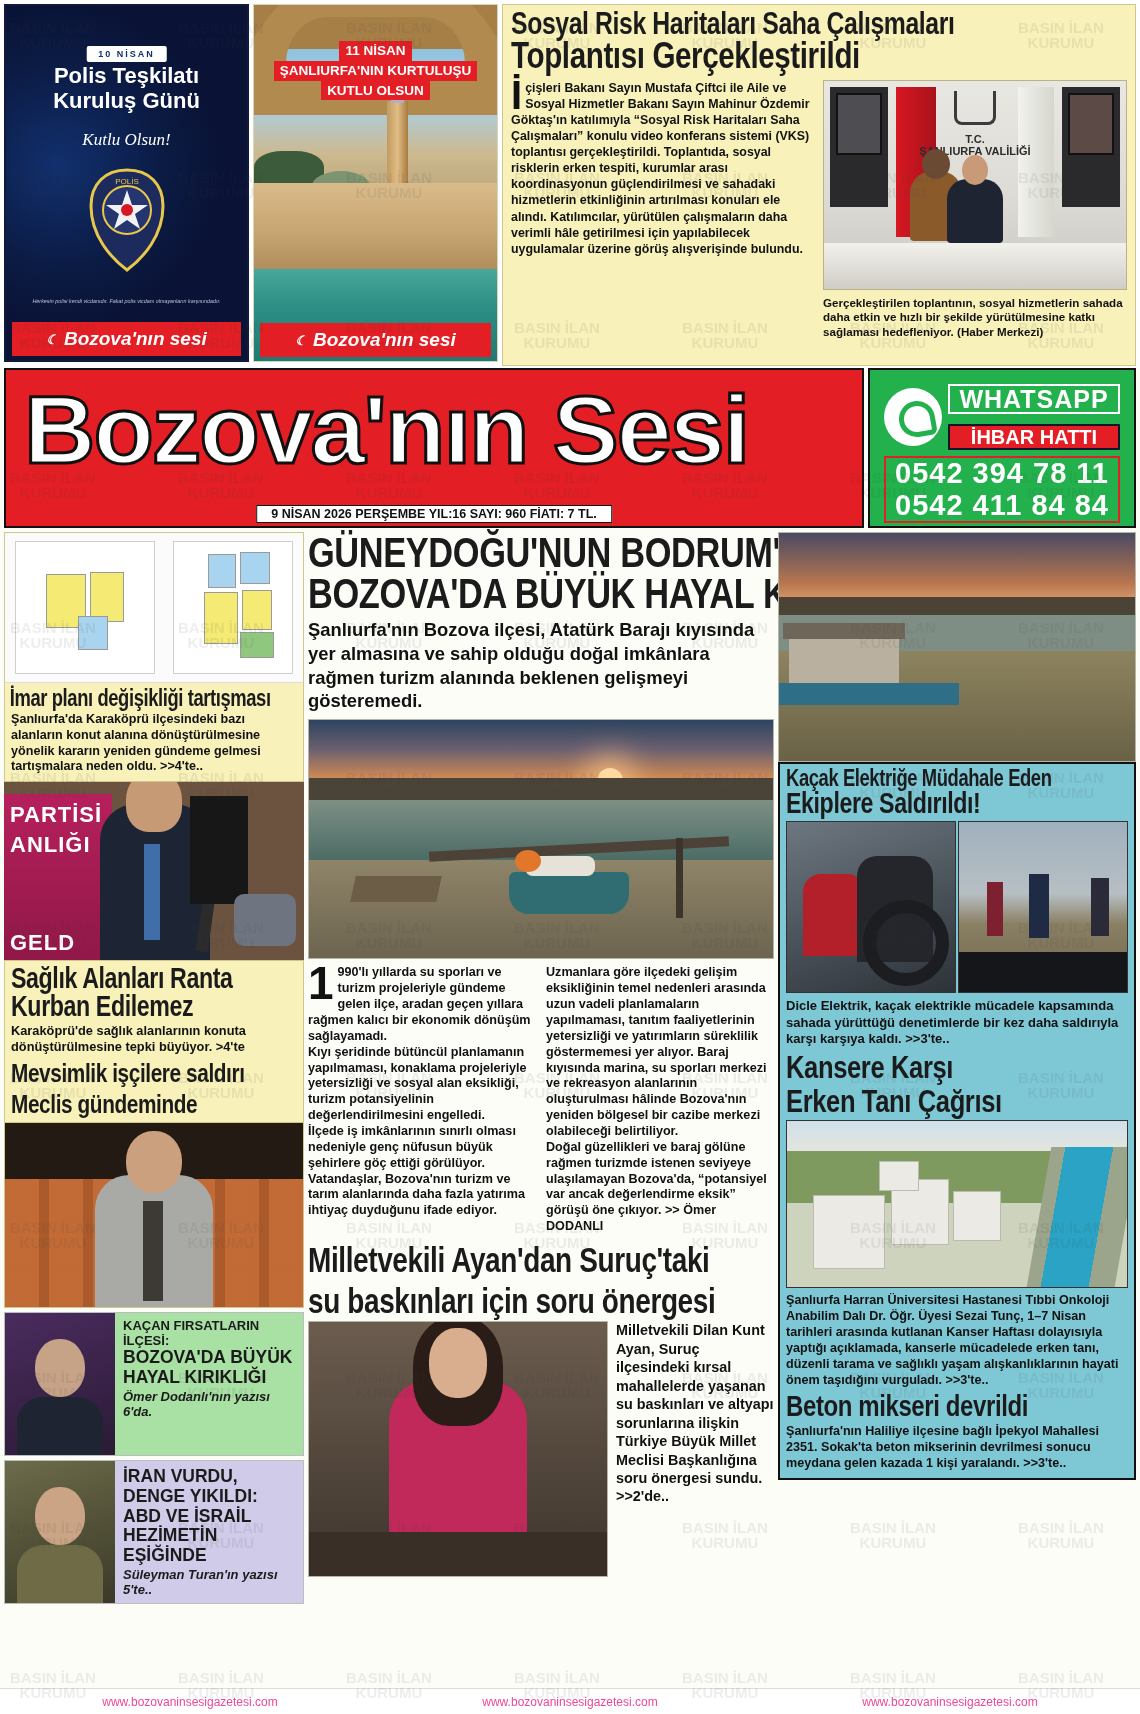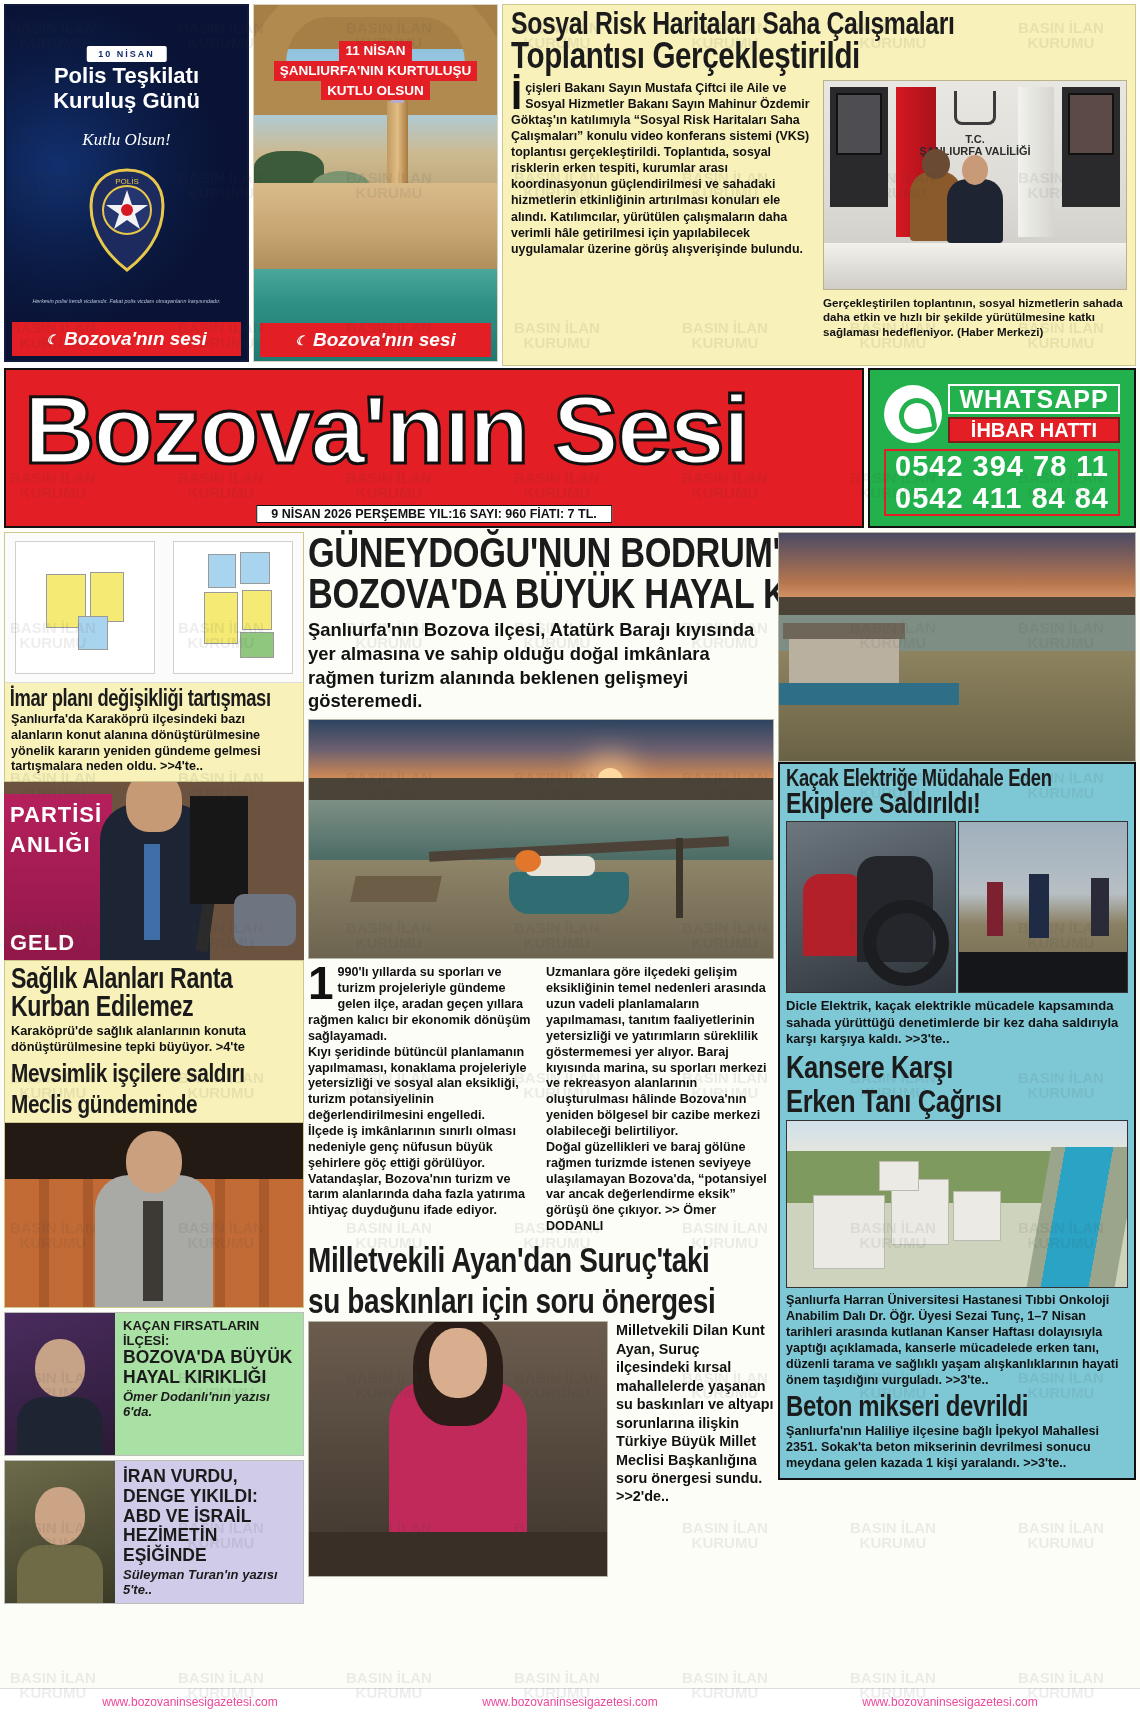--- a/index.html
+++ b/index.html
@@ -118,21 +118,21 @@
     position:absolute; left:50%; transform:translateX(-50%); bottom:3px;
     background:#fff; border:1px solid #111; padding:1px 14px;
     font-size:12.5px; font-weight:bold; white-space:nowrap; color:#111;
   }
   .mh-wa { width:268px; background:#22b14c; border:2px solid #111; margin-left:4px; position:relative; padding:14px; }
   .wa-top { display:flex; align-items:center; gap:6px; }
   .wa-circle { width:58px; height:58px; border-radius:50%; background:#fff; position:relative; flex:none; }
   .wa-circle:after { content:""; position:absolute; left:15px; top:13px; width:26px; height:26px; border:5px solid #22b14c; border-radius:50% 50% 6px 50%; transform:rotate(-10deg); }
   .wa-labels { flex:1; }
   .wa-l1 { background:#22b14c; color:#fff; font-size:25px; font-weight:bold; letter-spacing:1px; border:2px solid #fff; text-align:center; line-height:1.05; }
-  .wa-l2 { background:#e31e24; color:#fff; font-size:20px; font-weight:bold; text-align:center; border:2px solid #7f1d1d; margin-top:3px; line-height:1.1; }
+  .wa-l2 { background:#e31e24; color:#fff; font-size:20px; font-weight:bold; text-align:center; border:2px solid #0f172a; margin-top:10px; line-height:1.1; }
   .wa-num { background:#22b14c; border:2px solid #e31e24; margin-top:6px; }
   .wa-num div { color:#fff; font-size:29px; font-weight:bold; text-align:center; line-height:1.08; letter-spacing:1px; }
 
   
   .main { display:flex; margin:4px 4px 0 4px; gap:4px; height:1138px; }
   .col-left { width:300px; }
   .col-mid { width:466px; }
   .col-right { width:358px; }
 
   

